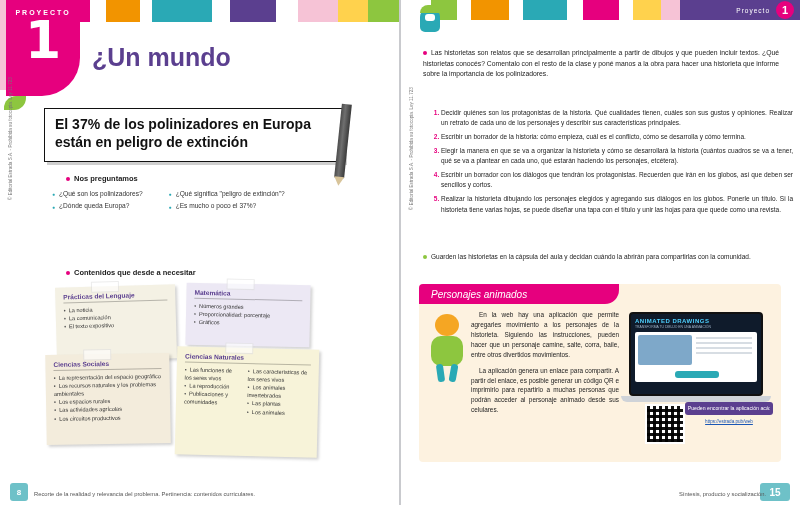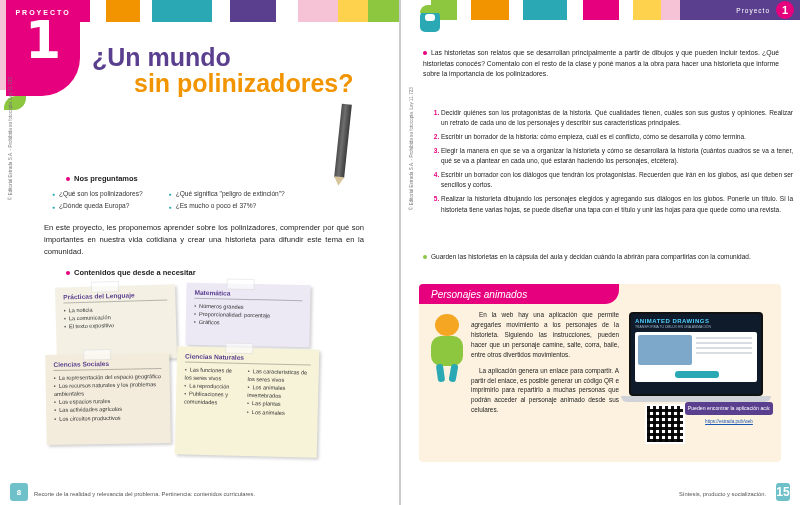--- a/index.html
+++ b/index.html
@@ -108,21 +108,21 @@
 
   .qr{position:absolute;left:226px;top:120px;width:36px;height:36px;background:
      repeating-linear-gradient(90deg,#111 0 3px,#fff 3px 6px),
      repeating-linear-gradient(0deg,#111 0 3px,transparent 3px 6px);
      background-blend-mode:multiply;border:2px solid #fff;}
   .qr-label{position:absolute;left:266px;top:118px;width:88px;}
   .qr-label .lbl{background:#5b3f8f;color:#fff;font-size:5.2px;text-align:center;border-radius:3px;padding:3px 2px;line-height:1.3;}
   .qr-label .url{margin-top:4px;font-size:4.6px;color:#1a57b5;text-align:center;text-decoration:underline;}
 
   .r-foot{position:absolute;left:0;bottom:0;width:399px;height:26px;}
-  .folio-r{position:absolute;right:10px;bottom:4px;width:14px;height:18px;background:#6ec1c8;color:#fff;border-radius:3px;font-size:12px;display:flex;align-items:center;justify-content:center;font-weight:bold;}
+  .folio-r{position:absolute;right:10px;bottom:4px;width:30px;height:18px;background:#6ec1c8;color:#fff;border-radius:3px;font-size:10px;display:flex;align-items:center;justify-content:center;font-weight:bold;}
   .foot-txt-r{position:absolute;right:34px;bottom:8px;font-size:5.8px;color:#555;}
   .copyright-r{position:absolute;left:8px;top:210px;font-size:4.6px;color:#777;transform:rotate(-90deg);transform-origin:left top;white-space:nowrap;}
 
   .deco{position:absolute;}
   .d1{left:0;top:0;width:16px;height:90px;background:#f6c3d6;}
   .d2{left:16px;top:0;width:10px;height:60px;background:#8dc63f;}
   .jar{position:absolute;left:8px;top:58px;width:40px;height:36px;}
   .jar .j1{position:absolute;left:0;top:6px;width:18px;height:24px;background:#2aa9b5;border-radius:3px;}
   .jar .j2{position:absolute;left:20px;top:0;width:16px;height:30px;background:#f29400;border-radius:3px;}
   .leaf{position:absolute;left:4px;top:96px;width:22px;height:14px;background:#8dc63f;border-radius:12px 0 12px 0;}
@@ -158,42 +158,43 @@
     </div>
     <div class="leaf"></div>
 
     <div class="proy-badge">
       <div class="pb-word">PROYECTO</div>
       <div class="pb-num">1</div>
     </div>
 
     <div class="l-title">
       <div class="t1">¿Un mundo</div>
-      <div class="t2">sin polinizadores?</div>
-    </div>
-
-
+    </div>
+
+
+    <div class="news">
+      <h2>El 37% de los polinizadores en Europa están en peligro de extinción</h2>
+    </div>
     <div class="pencil"></div>
 
     <div class="nos-preg sec-h">
       <span class="bullet-dot"></span><span>Nos preguntamos</span>
     </div>
 
     <div class="qcols">
       <ul>
         <li>¿Qué son los polinizadores?</li>
         <li>¿Dónde queda Europa?</li>
       </ul>
       <ul>
         <li>¿Qué significa "peligro de extinción"?</li>
         <li>¿Es mucho o poco el 37%?</li>
       </ul>
     </div>
 
-    <div class="para">En este proyecto, les proponemos aprender sobre los polinizadores, comprender por qué son importantes en nuestra vida cotidiana y crear una historieta para difundir este tema en la comunidad.</div>
 
     <div class="contenidos sec-h">
       <span class="bullet-dot"></span><span>Contenidos que desde a necesitar</span>
     </div>
 
     <div class="note note-lenguaje">
       <div class="tape" style="left:36px;top:-5px;"></div>
       <p class="nt">Prácticas del Lenguaje</p>
       <ul>
         <li>La noticia</li>

